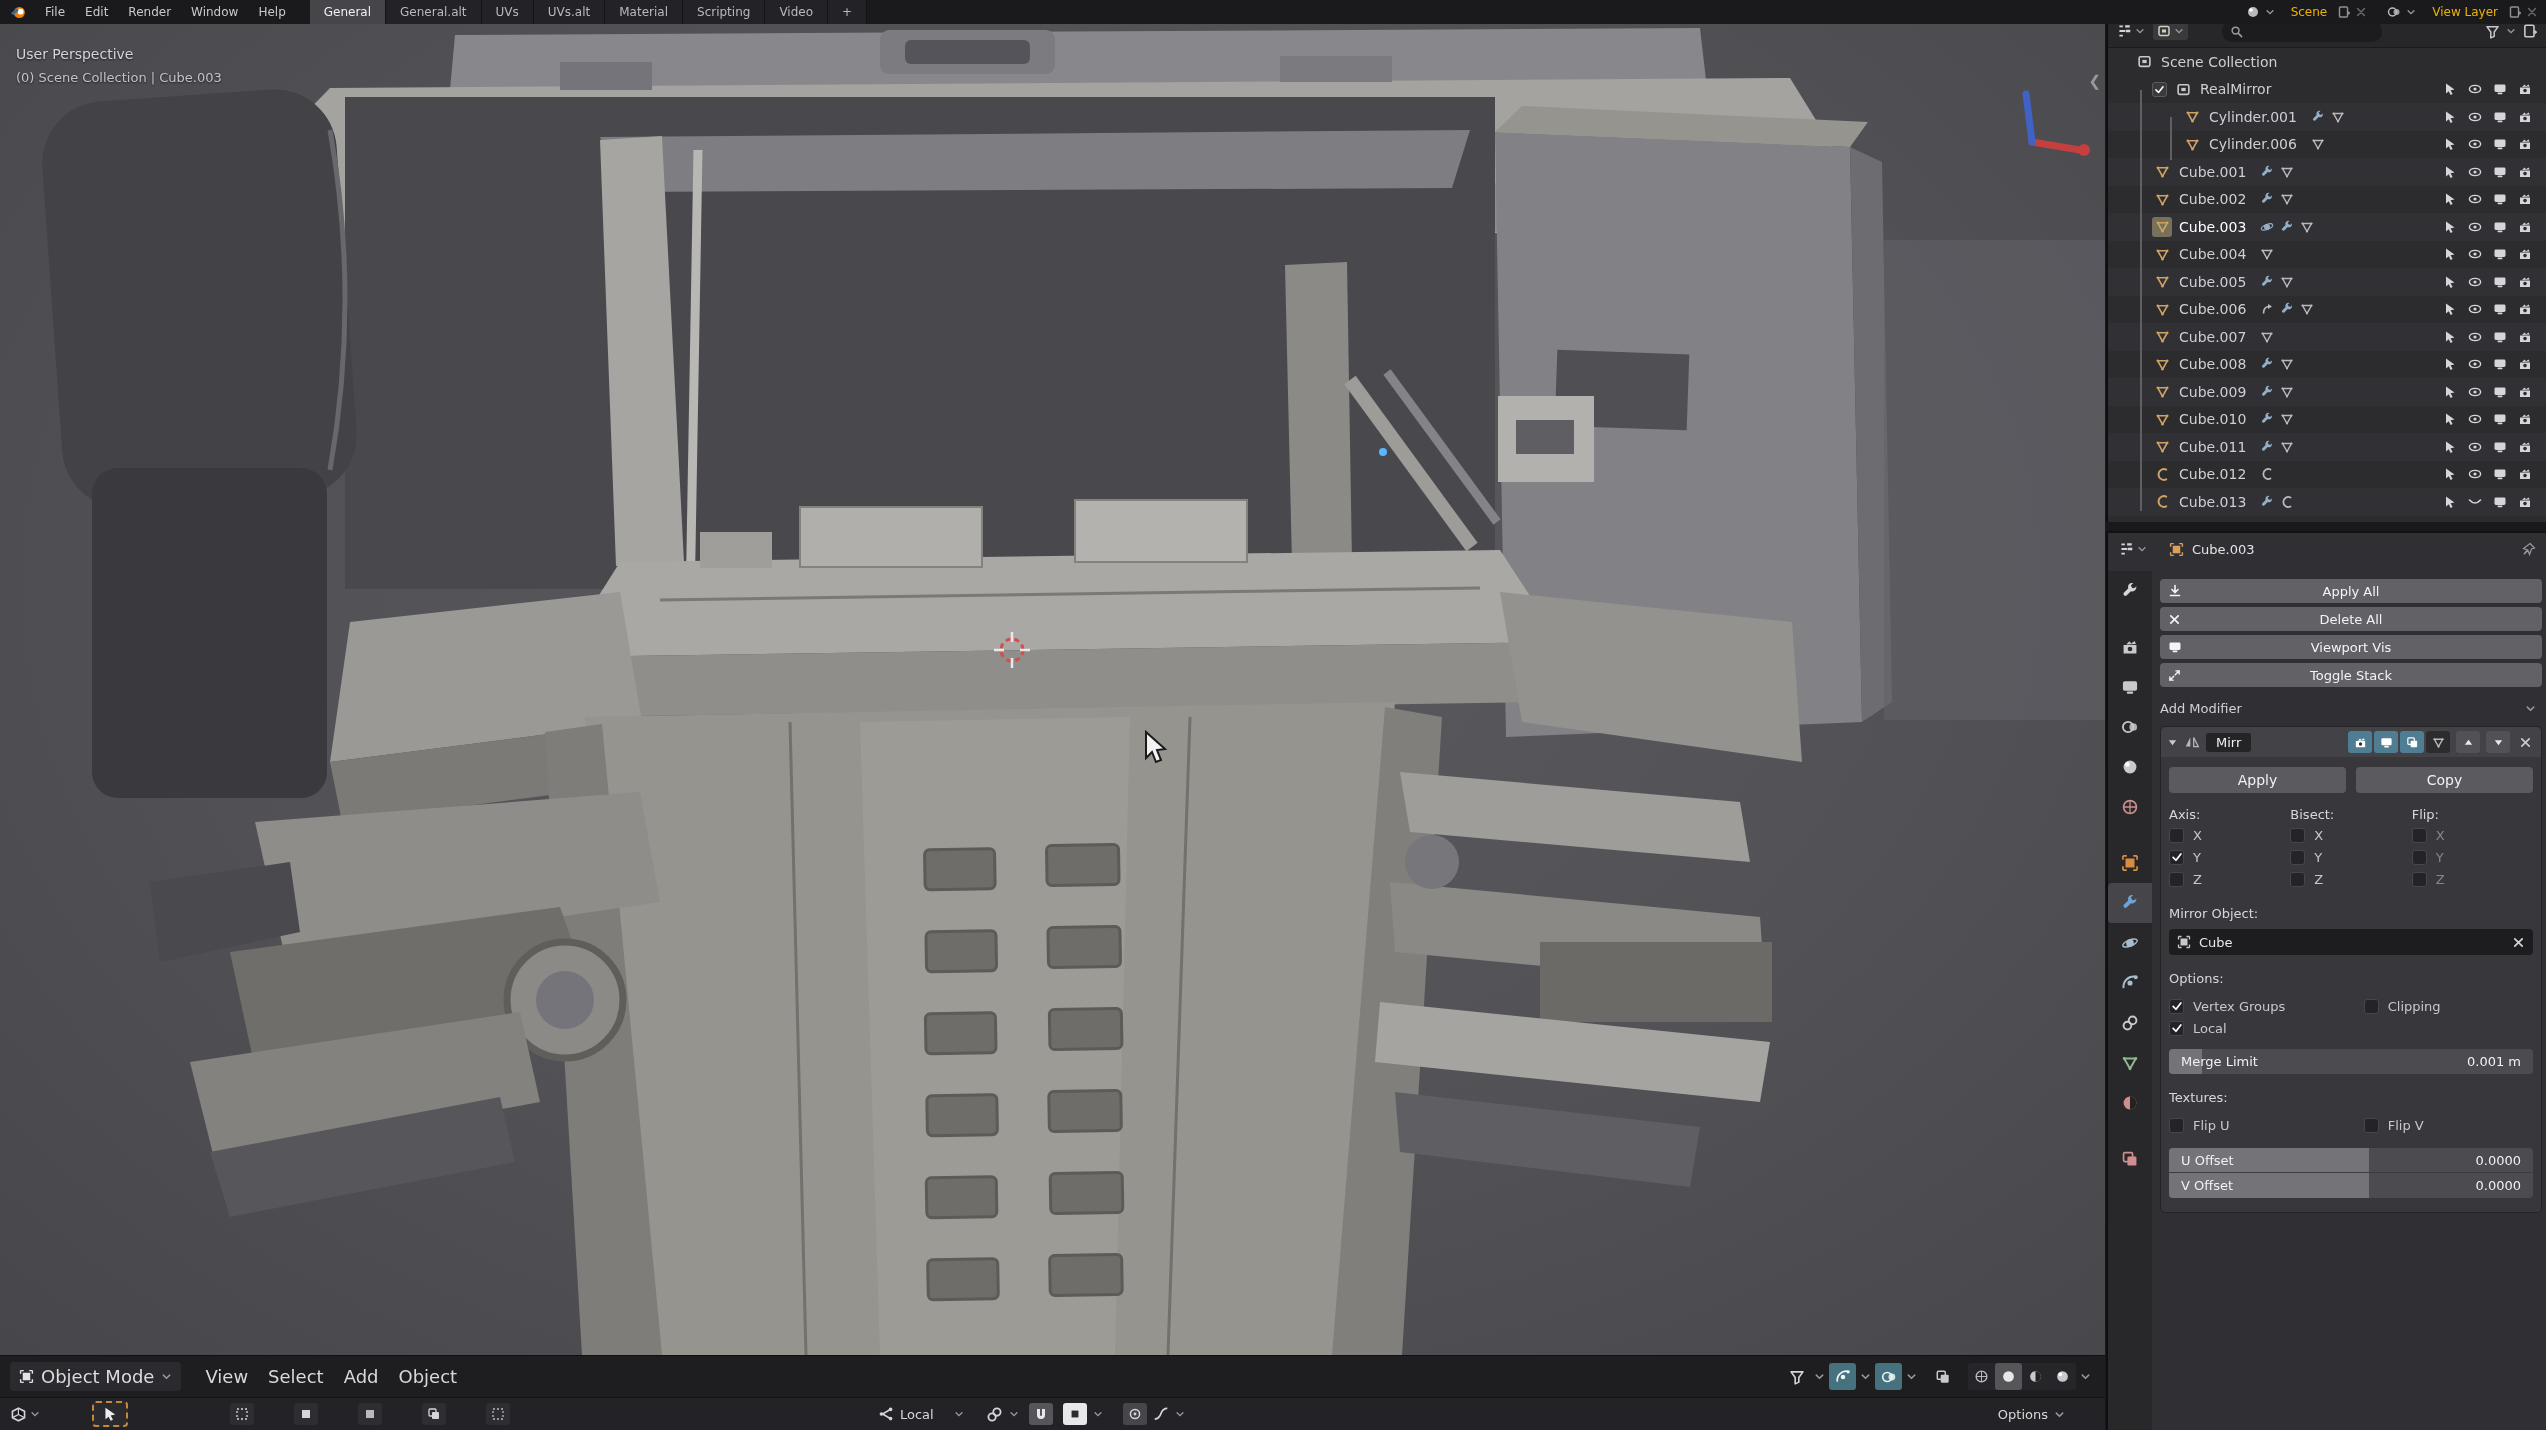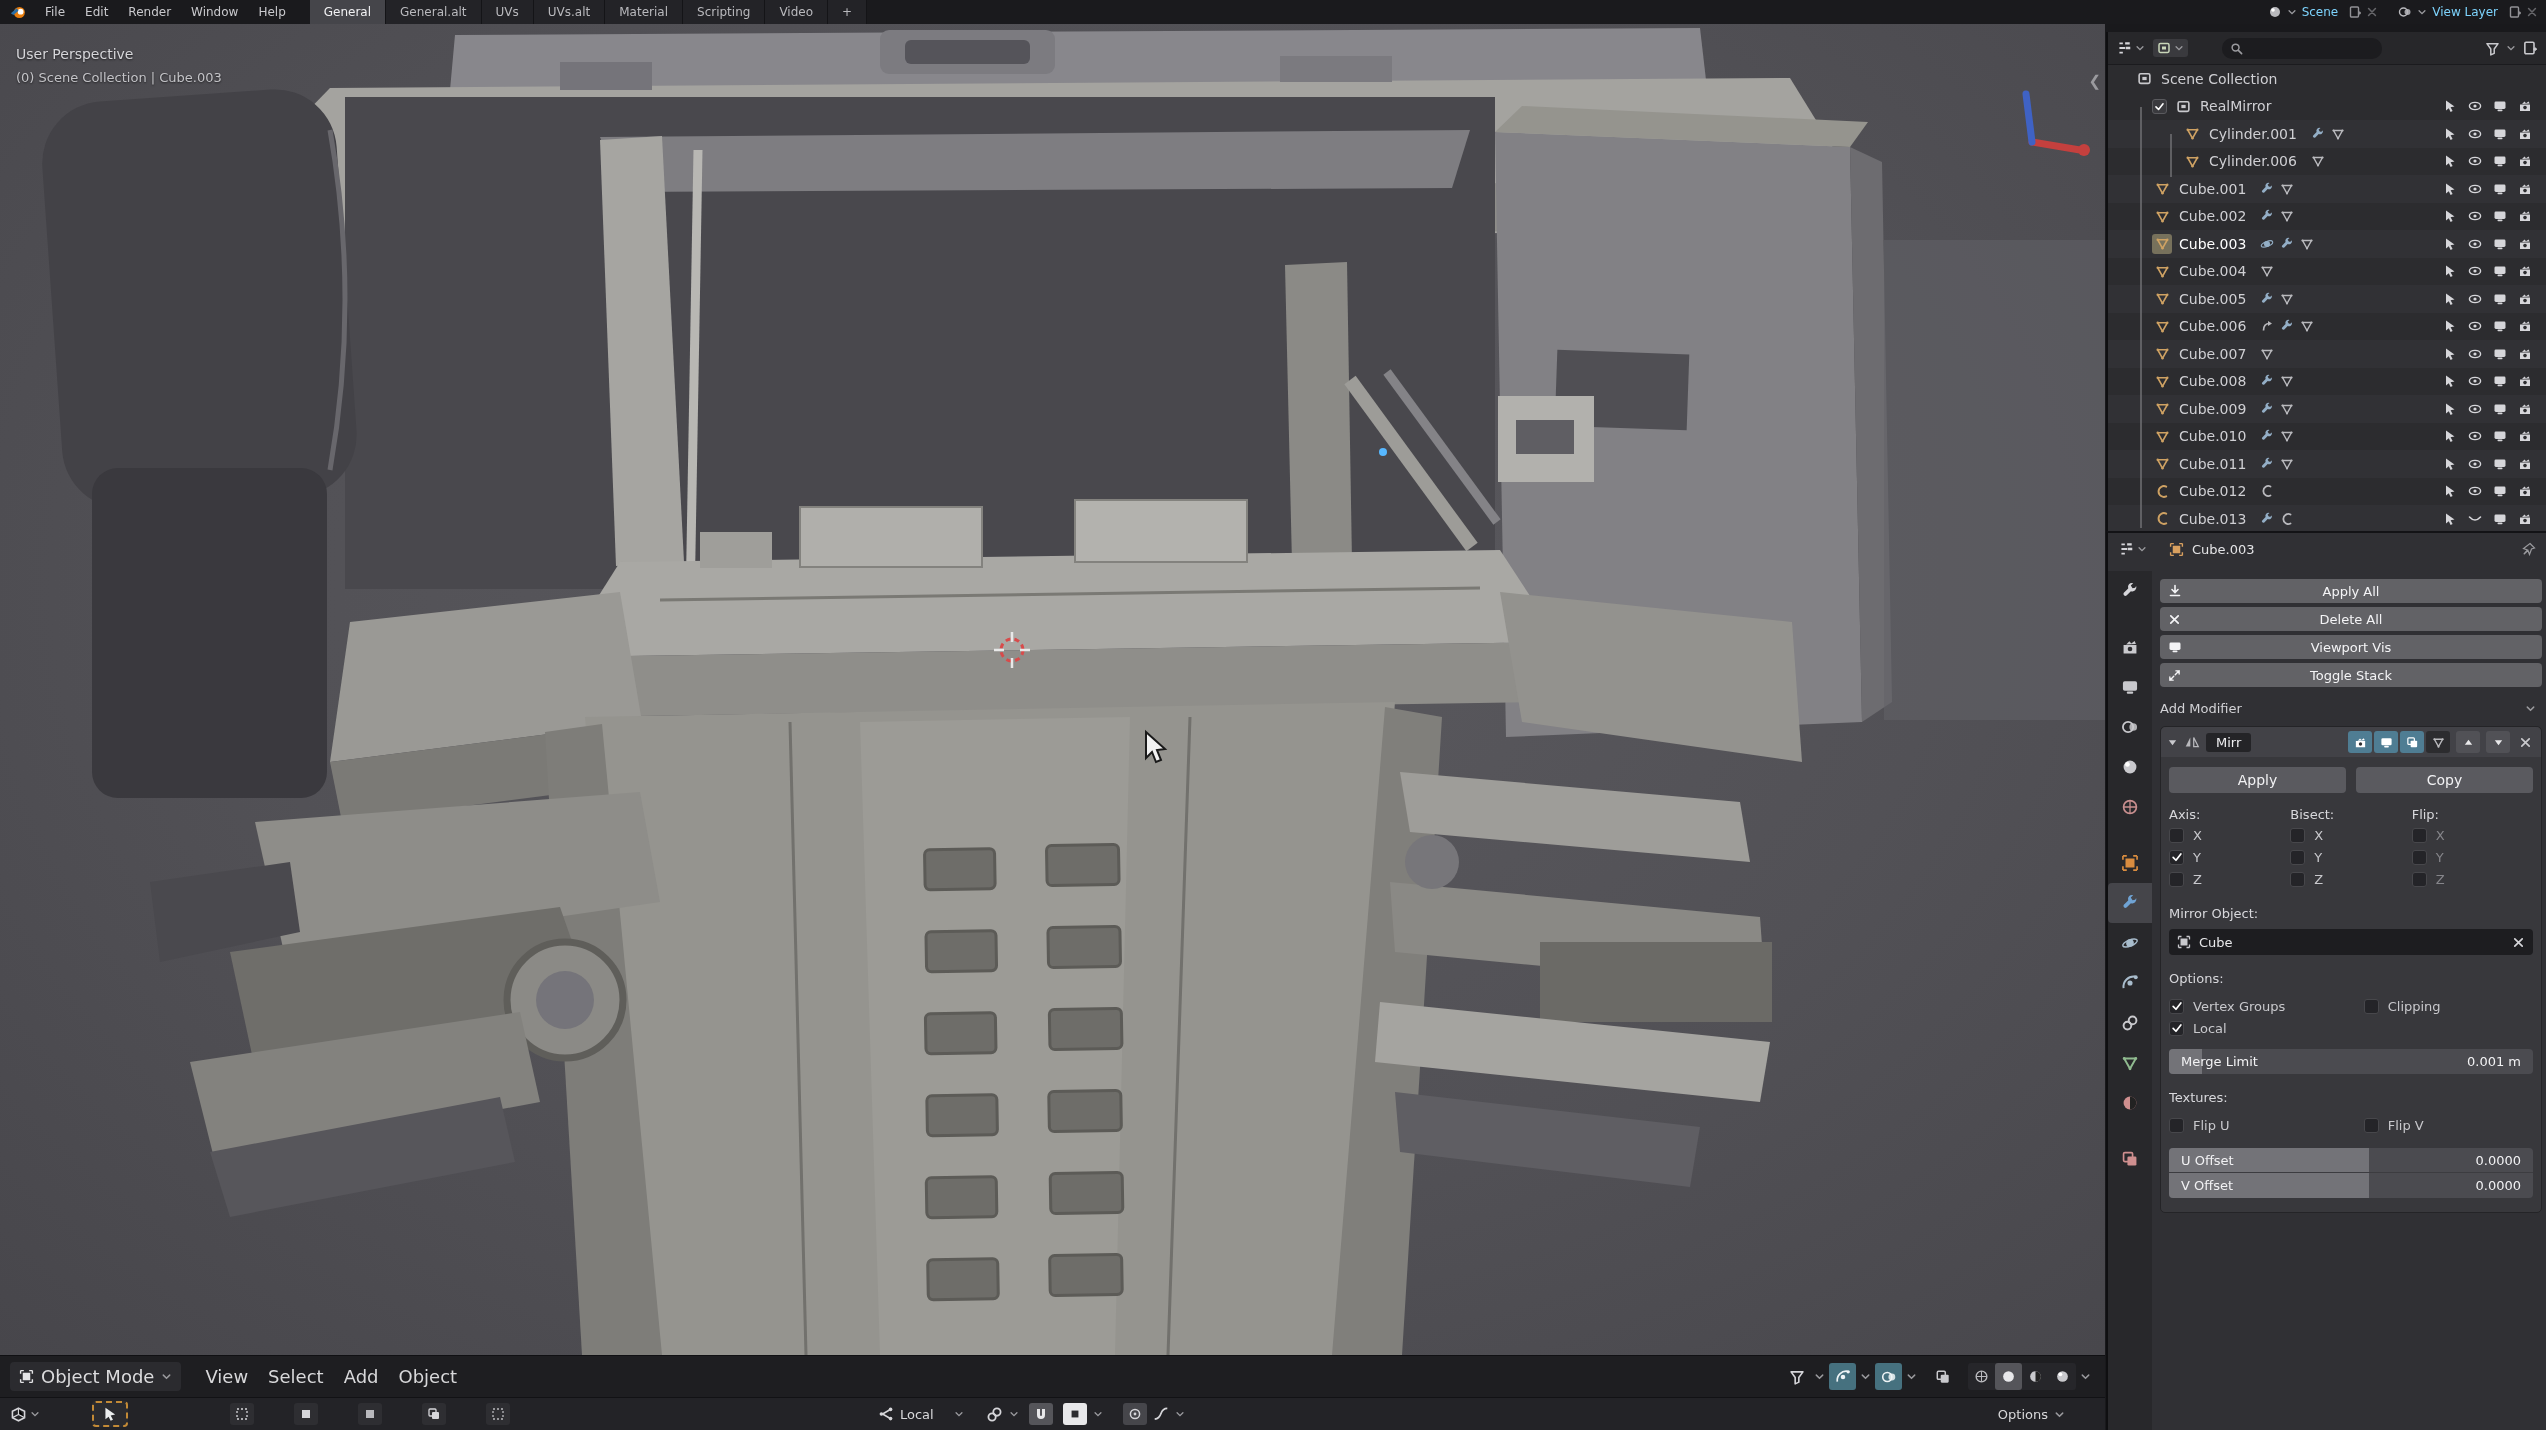--- a/index.html
+++ b/index.html
@@ -12,21 +12,21 @@
   #topbar { position:absolute; left:0; top:0; width:2546px; height:24px; background:#1a1a1d;
     display:flex; align-items:center; color:#c9c9cd; font-size:12px; z-index:50; }
   #blender-logo { width:17px; height:15px; margin:0 8px 0 10px; }
   .menu-item { padding:2px 10px; border-radius:3px; cursor:default; }
   #ws-tabs { display:flex; margin-left:14px; height:24px; align-items:stretch; }
   .ws-tab { padding:3px 14px; font-size:12px; color:#b9b9bd; background:#232327;
     border-right:1px solid #141417; display:flex; align-items:center; }
   .ws-tab.active { background:#45454a; color:#f2f2f4; }
   #topbar-right { margin-left:auto; display:flex; align-items:center; gap:4px; padding-right:8px; }
   .tb-widget { display:flex; align-items:center; gap:5px; padding:1px 6px; }
-  .tb-label { color:#7dd3fc; font-size:12px; }
+  .tb-label { color:#eab308; font-size:12px;margin-left:11px; }
   .mini-btn { opacity:.75; }
 
   
   #viewport { position:absolute; left:0; top:24px; width:2105px; height:1331px;
     background:radial-gradient(ellipse at 52% 42%, #5b5a5f 0%, #525156 55%, #47464b 100%); overflow:hidden; }
   #vp-overlay-text { position:absolute; left:16px; top:18px; color:#d6d6da; font-size:14px;
     text-shadow:0 1px 2px rgba(0,0,0,.6); line-height:24px; }
   #vp-overlay-text .ctx { font-size:13px; color:#c3c3c7; }
 
   
@@ -45,21 +45,21 @@
   #vp-toolbar { position:absolute; left:0; top:1397px; width:2105px; height:33px; background:#232327;
     display:flex; align-items:center; color:#d8d8da; font-size:13px; border-top:1px solid #121215; z-index:40;gap:36px; }
   .tool-active { width:36px; height:26px; border:2px dashed #c38a36; border-radius:4px; background:#2b2b2f;
     display:flex; align-items:center; justify-content:center; margin-left:16px; }
   .tsm-btn { width:24px; height:22px; background:#2e2e32; border-radius:3px; margin-left:4px;
     display:flex; align-items:center; justify-content:center; }
   #ts-center { position:absolute; left:878px; display:flex; align-items:center; gap:6px; }
   #ts-right { margin-left:auto; padding-right:40px; display:flex; align-items:center; gap:6px; }
 
   
-  #outliner { position:absolute; left:2106px; top:32px; width:440px; height:507px; background:#2c2c2f;
+  #outliner { position:absolute; left:2106px; top:15px; width:440px; height:507px; background:#2c2c2f;
     border-left:2px solid #0f0f11; color:#c9c9cc; font-size:14px; overflow:hidden; }
   #outliner-header { height:33px; background:#27272a; display:flex; align-items:center; gap:8px;
     padding:0 8px; border-bottom:1px solid #1b1b1e; }
   #ol-search { flex:0 0 160px; height:21px; background:#1c1c1f; border-radius:10px; display:flex;
     align-items:center; padding:0 8px; margin-left:26px; }
   #outliner-list { position:relative; }
   .ol-row { position:relative; height:27.5px; display:flex; align-items:center; }
   .ol-row:nth-child(even) { background:#313135; }
   .ol-name { margin-left:7px; color:#cfcfd3; }
   .ol-row.active .ol-name { color:#ffffff; }

